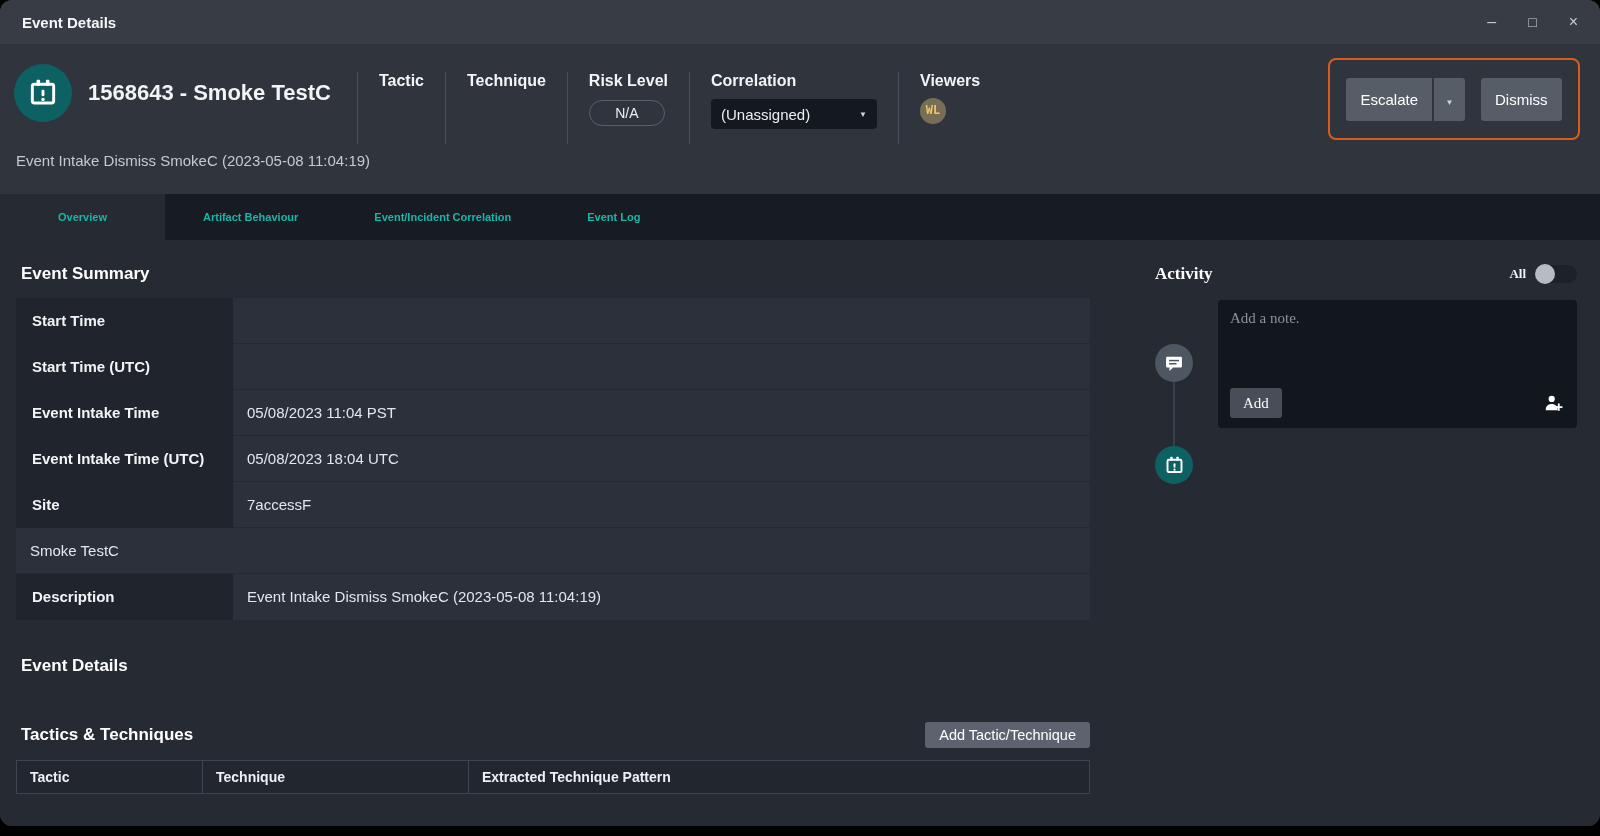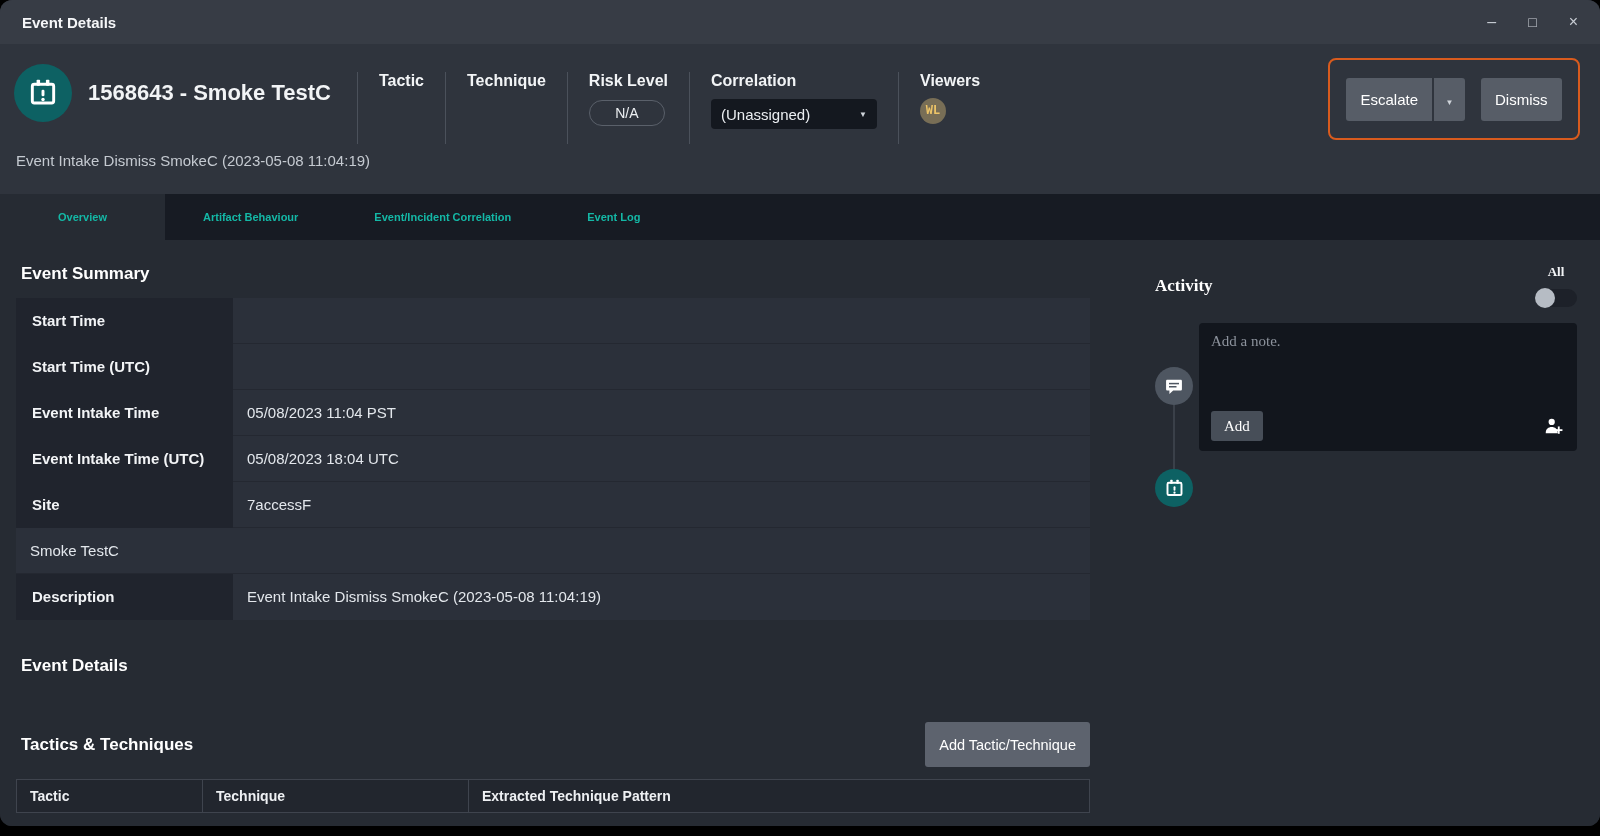--- a/index.html
+++ b/index.html
@@ -41,41 +41,41 @@
   .main-col { width:1074px; margin-left:16px; flex:none; }
   .section-heading { font-size:17px; font-weight:bold; color:#fff; margin:24px 0 14px 5px; }
   .summary-table { width:100%; }
   .sum-row { display:flex; height:46px; }
   .sum-label { width:217px; background:#20242d; padding:14px 0 0 16px; font-size:15px; font-weight:bold; flex:none; }
   .sum-value { flex:1; background:#2b303a; padding:14px 0 0 14px; font-size:15px; color:#e3e7ec; box-shadow: inset 0 -1px 0 #242831; }
   .sum-row:last-child .sum-value { box-shadow:none; }
   .details-heading { margin-top:36px; }
   .tactics-head { margin-top:46px; display:flex; align-items:center; justify-content:space-between; }
   .tactics-head .section-heading { margin:0 0 0 5px; }
-  .add-tactic-btn { background:#5d636e; height:45px; font-size:14.5px; }
+  .add-tactic-btn { background:#5d636e; height:26px; font-size:14.5px; }
   .tt-table { margin-top:12px; display:flex; height:34px; background:#22262e; border:1px solid #3f444e; }
   .tt-cell { font-size:14px; font-weight:bold; color:#eef0f3; padding-left:13px; line-height:32px; border-right:1px solid #3f444e; }
   .tt-cell.c1 { width:186px; flex:none; }
   .tt-cell.c2 { width:266px; flex:none; }
   .tt-cell.c3 { flex:1; border-right:none; }
   
   .activity-panel { flex:1; margin-left:65px; padding:24px 23px 0 0;font-family:Liberation Serif, serif; }
   .activity-head { display:flex; align-items:center; }
   .activity-head .section-heading { margin:0; }
-  .toggle-wrap { margin-left:auto; display:flex; align-items:center; gap:9px;flex-direction:column; }
+  .toggle-wrap { margin-left:auto; display:flex; align-items:center; gap:9px; }
   .toggle-label { font-size:13px; font-weight:bold; }
   .toggle { width:42px; height:18px; border-radius:9px; background:#1d2129; position:relative; cursor:pointer; flex:none; }
   .toggle-knob { position:absolute; left:0; top:-1px; width:20px; height:20px; border-radius:50%; background:#b6bcc4; }
   .timeline { display:flex; margin-top:16px; }
   .rail { width:38px; position:relative; flex:none; min-height:190px; }
   .rail-line { position:absolute; left:18px; top:62px; width:2px; height:96px; background:#3a4049; }
   .tl-icon { width:38px; height:38px; border-radius:50%; display:flex; align-items:center; justify-content:center; position:absolute; left:0; }
   .tl-icon.comment { background:#4e5661; top:44px; }
   .tl-icon.calendar { background:#0d6163; top:146px; }
-  .tl-content { flex:1; margin-left:6px; }
+  .tl-content { flex:1; margin-left:25px; }
   .composer { background:#12161d; border-radius:4px; height:128px; position:relative; }
   .composer textarea { background:transparent; border:none; outline:none; color:#dfe3e8; font-family:inherit; font-size:15px; padding:10px 12px; width:100%; height:66px; resize:none; }
   .composer textarea::placeholder { color:#8d939d; }
   .composer .add-btn { position:absolute; left:12px; bottom:10px; background:#474e58; height:30px; padding:0 13px; font-size:15px; }
   .person-add { position:absolute; right:12px; bottom:10px; }
   .ingest-msg { margin-top:14px; padding-left:8px; font-size:15px; line-height:24px; color:#e8ebef; max-width:370px; }
   .ingest-msg b { font-weight:bold; }
 </style>
 </head>
 <body>

